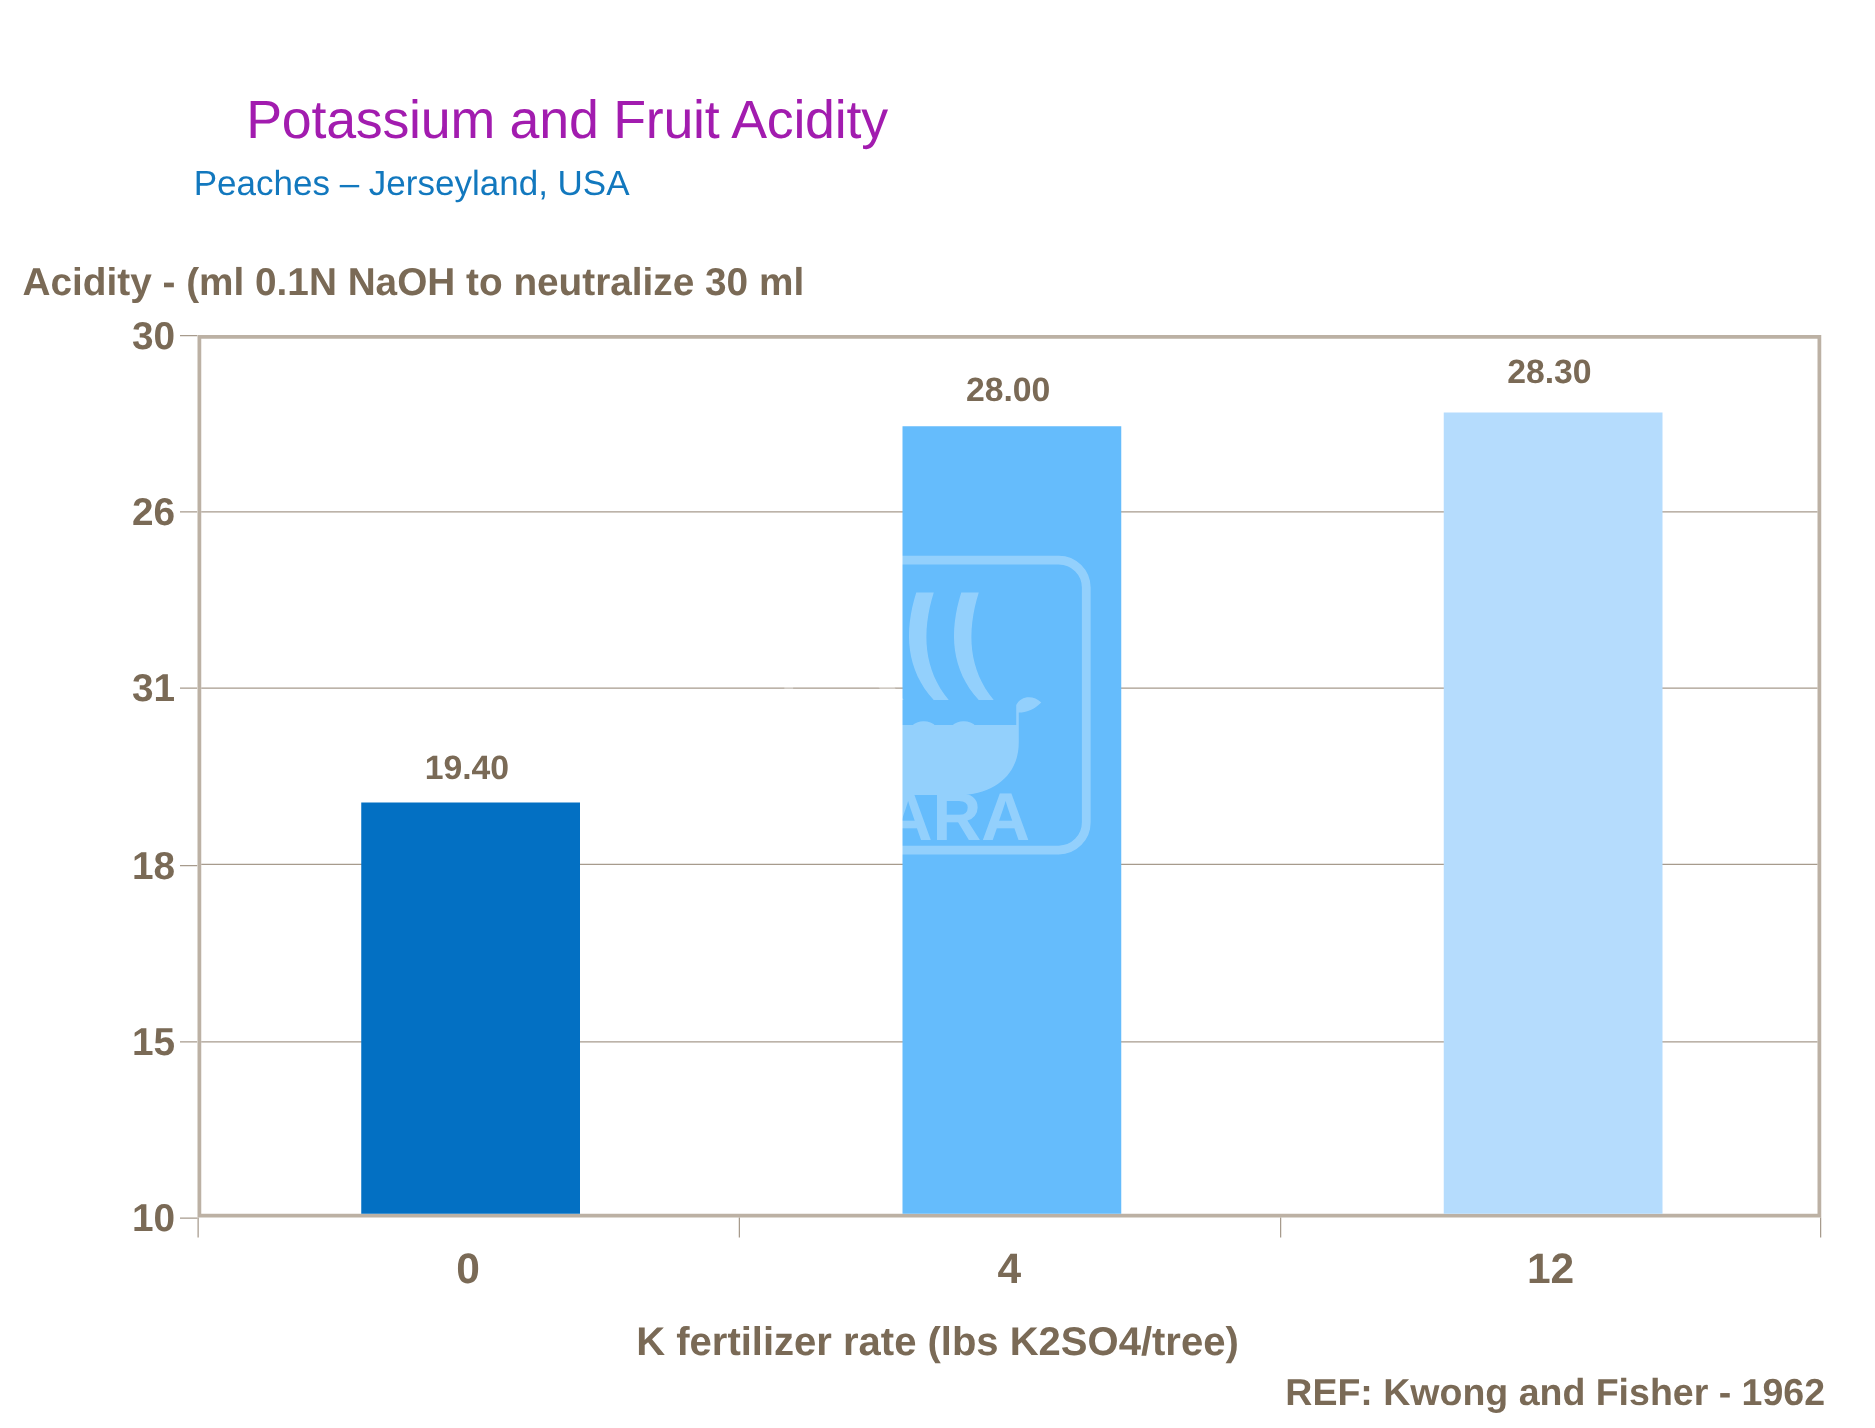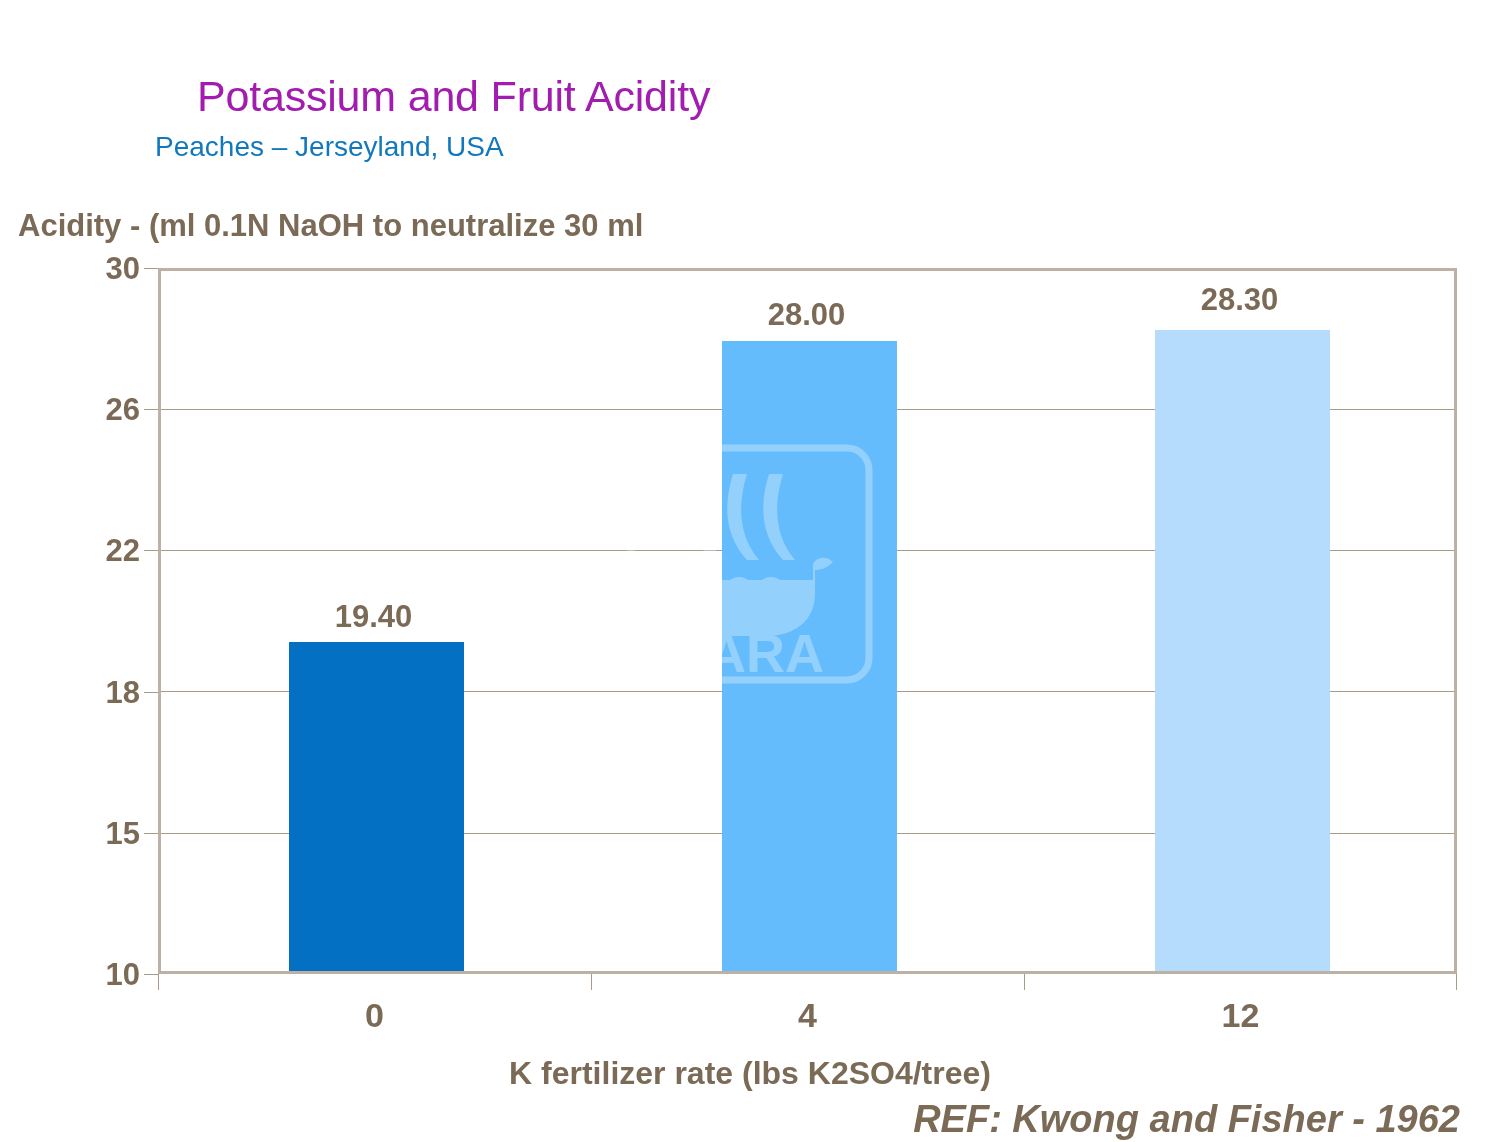--- a/index.html
+++ b/index.html
@@ -95,21 +95,21 @@
   }
 
   
   .bar {
     position: absolute;
     bottom: 0;
   }
   .bar-value {
     position: absolute;
     text-align: center;
-    font-size: 31px;
+    font-size: 27px;
     font-weight: bold;
     color: #7A6A56;
     white-space: nowrap;
     line-height: 1;
   }
 
   
   .x-tick-sep {
     position: absolute;
     top: 974px;
@@ -133,23 +133,22 @@
     width: 1500px;
     text-align: center;
     font-size: 32px;
     font-weight: bold;
     color: #7A6A56;
   }
   #reference-note {
     position: absolute;
     top: 1098px;
     right: 40px;
-    font-size: 38px;
-    font-weight: bold;
-    font-style: italic;
+    font-size: 30px;
+    font-weight: bold;
     color: #7A6A56;
     white-space: nowrap;
   }
 
   
   #watermark {
     position: absolute;
     left: 627px;
     top: 444px;
     width: 246px;
@@ -170,21 +169,21 @@
 <div class="y-tick-mark" style="top:268px;"></div>
 <div class="y-tick-mark" style="top:409px;"></div>
 <div class="y-tick-mark" style="top:550px;"></div>
 <div class="y-tick-mark" style="top:692px;"></div>
 <div class="y-tick-mark" style="top:833px;"></div>
 <div class="y-tick-mark" style="top:974px;"></div>
 
 <div id="y-tick-labels">
   <div class="y-tick-label" style="top:253px;">30</div>
   <div class="y-tick-label" style="top:394px;">26</div>
-  <div class="y-tick-label" style="top:535px;">22</div>
+  <div class="y-tick-label" style="top:535px;">31</div>
   <div class="y-tick-label" style="top:677px;">18</div>
   <div class="y-tick-label" style="top:818px;">15</div>
   <div class="y-tick-label" style="top:959px;">10</div>
 </div>
 
 <div id="plot-area">
 
   <div class="gridline" style="top:138px;"></div>
   <div class="gridline" style="top:279px;"></div>
   <div class="gridline" style="top:420px;"></div>

